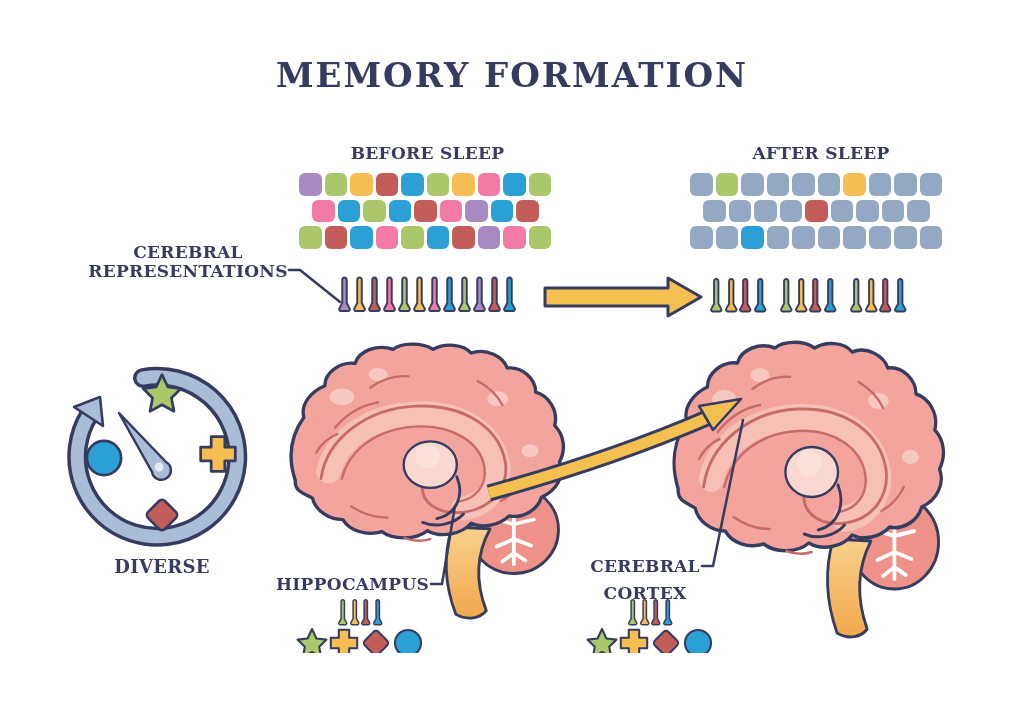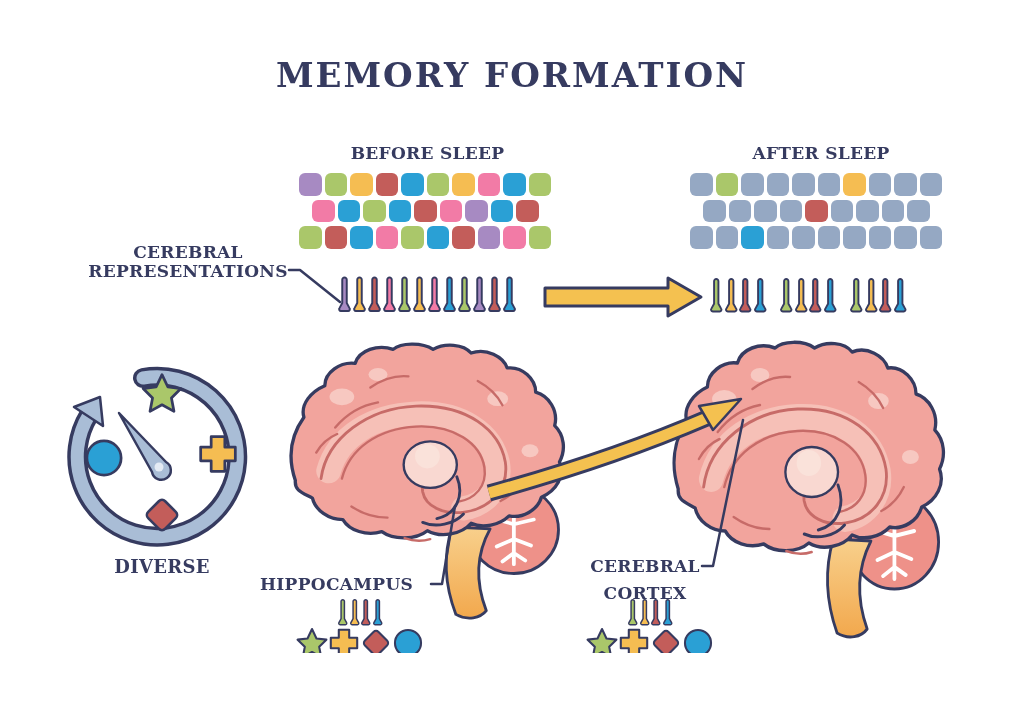--- a/index.html
+++ b/index.html
@@ -7,21 +7,21 @@
           font-family:"DejaVu Serif",serif;}
   .lbl{position:absolute;color:#363b60;font-weight:bold;text-align:center;
        font-size:17px;line-height:19px;letter-spacing:0.3px;}
   #title{top:56px;left:0;width:1024px;font-size:34px;line-height:38px;letter-spacing:2px;}
   #beforeLabel{left:299px;top:144px;width:257px;}
   #afterLabel{left:690px;top:144px;width:262px;}
   #diverseLabel{left:88px;top:243px;width:200px;}
   #slowLabel{left:561px;top:243px;width:150px;line-height:22px;}
   #consolLabel{left:535px;top:356px;width:175px;}
   #memoriesLabel{left:82px;top:556px;width:160px;font-size:18px;line-height:22px;}
-  #hippoLabel{left:260px;top:575px;width:152px;}
+  #hippoLabel{left:276px;top:575px;width:152px;}
   #cortexLabel{left:577px;top:553px;width:136px;line-height:27px;}
   .grid{position:absolute;}
   .grid-row{display:flex;gap:3px;margin-bottom:4px;}
   .grid-row.offset{margin-left:13px;}
   .sq{width:22.5px;height:22.5px;border-radius:6px;}
   #beforeGrid{left:299px;top:173px;}
   #afterGrid{left:690px;top:173px;}
   .pins{position:absolute;display:flex;align-items:flex-end;}
   #beforePins{left:337px;top:273px;}
   #hippoPins{left:337px;top:598px;}

